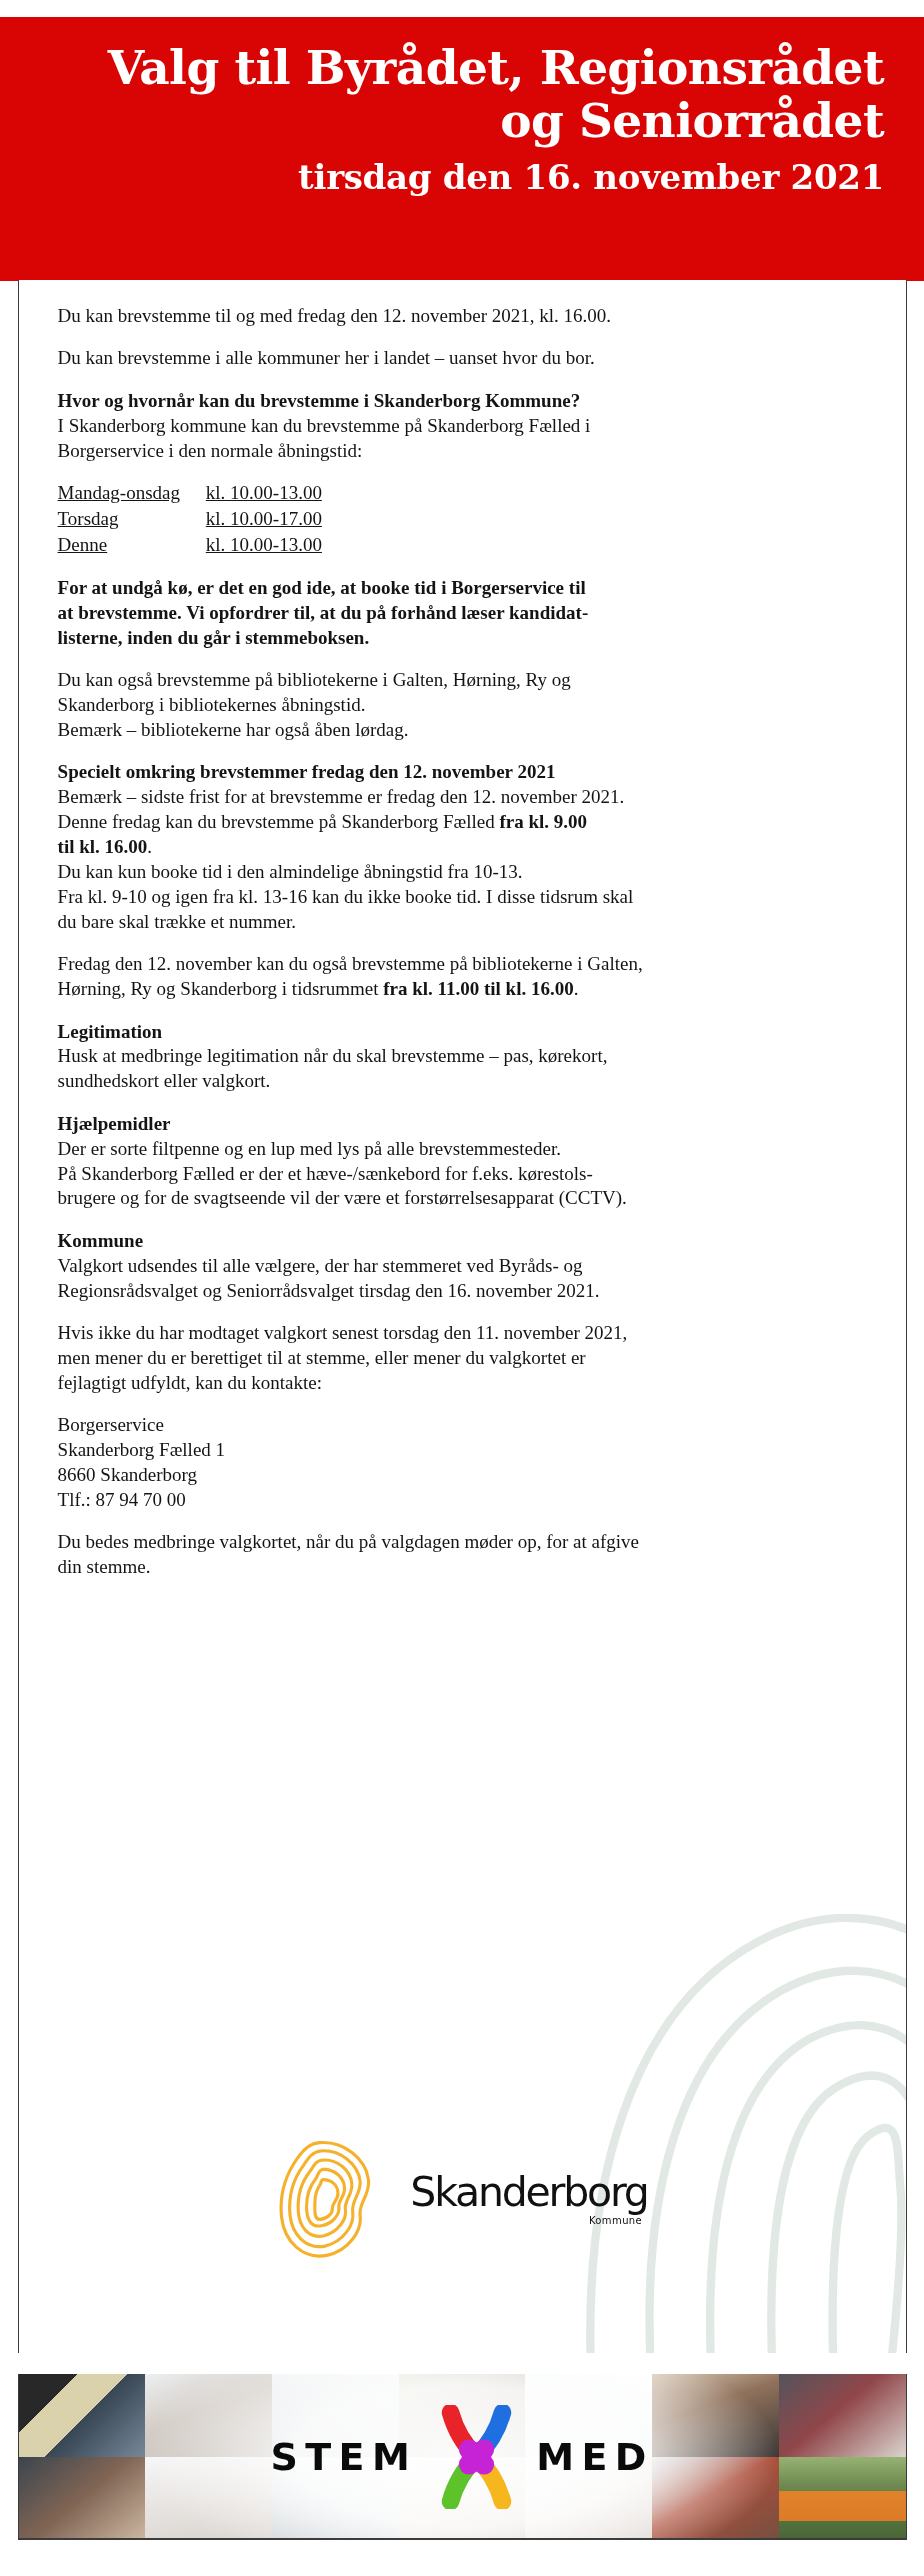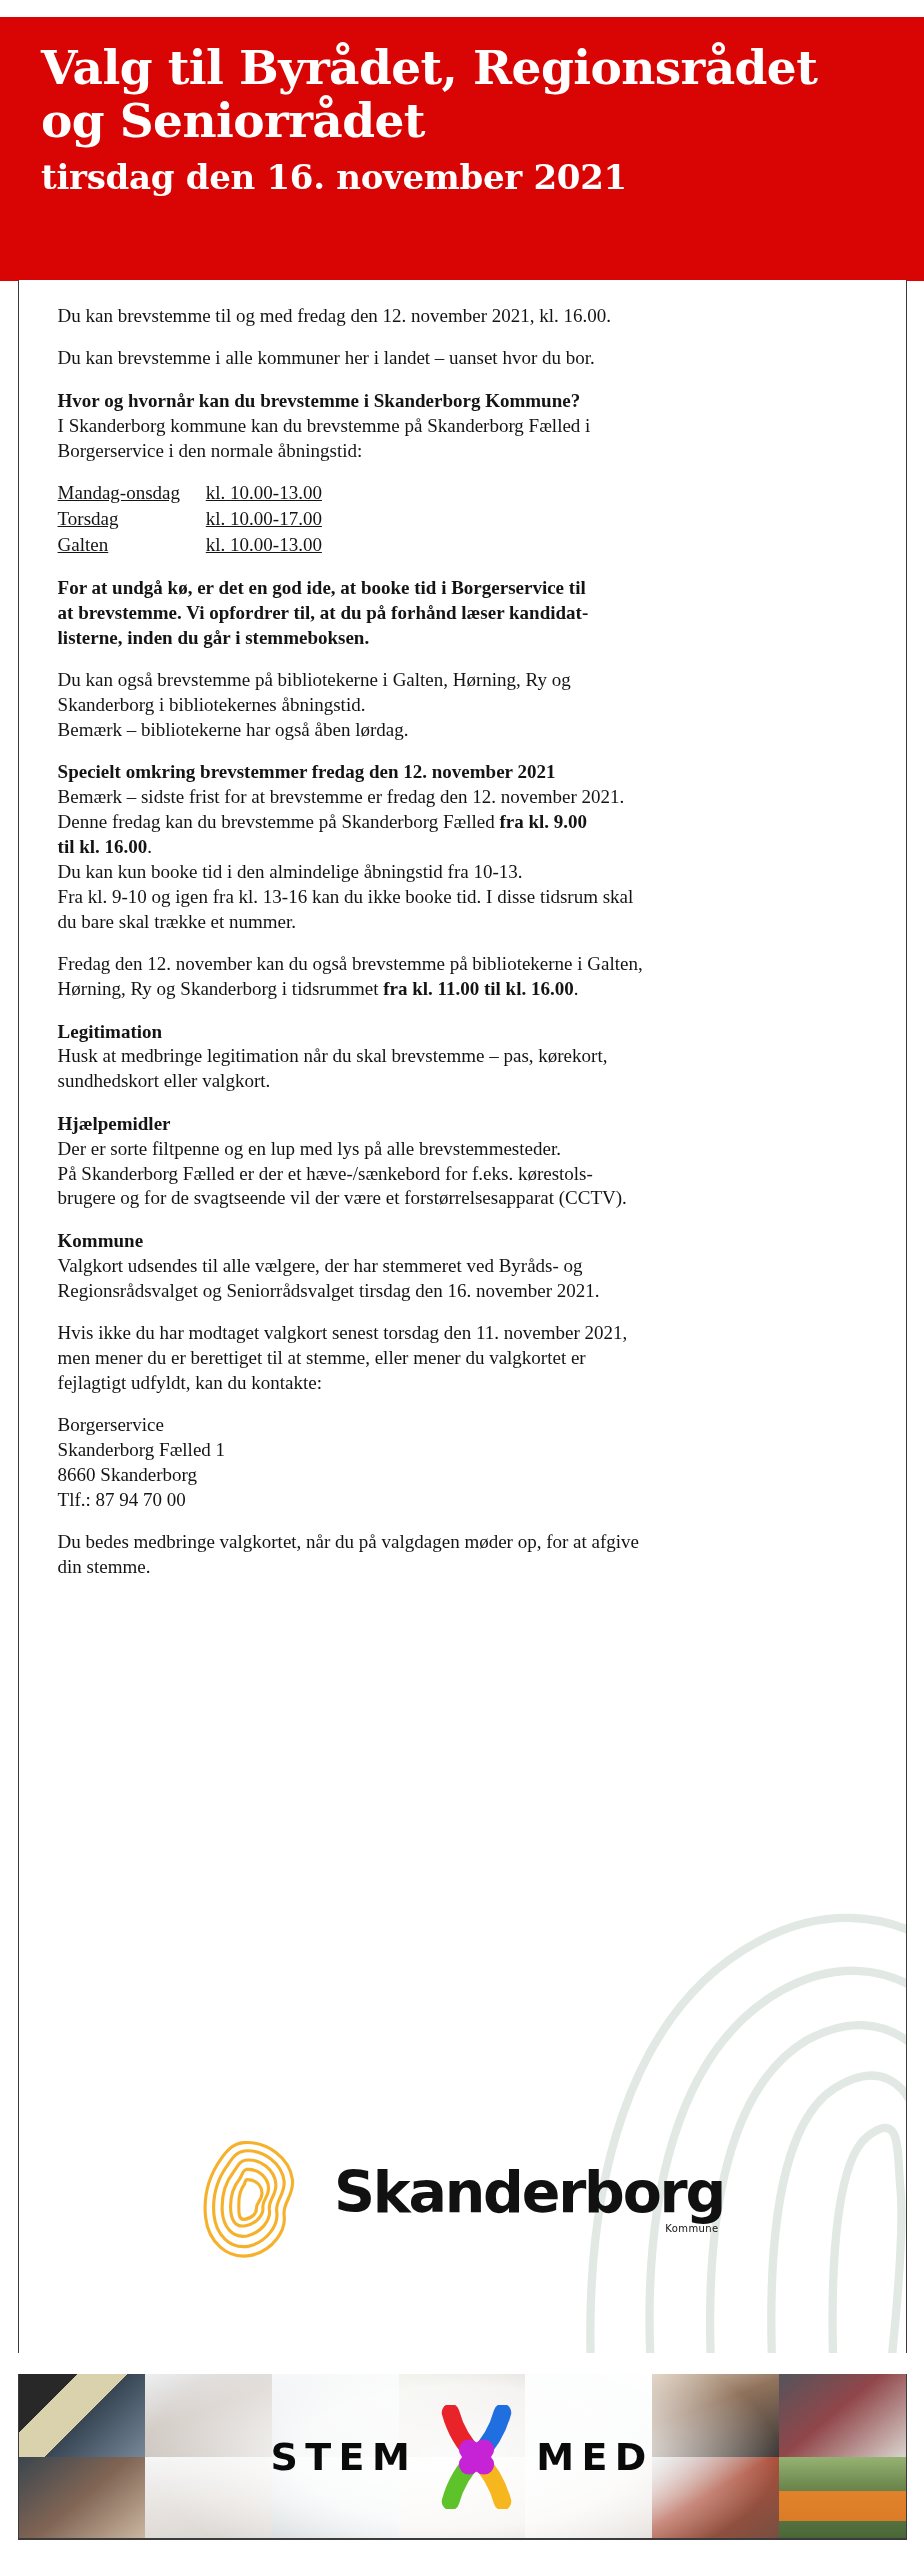--- a/index.html
+++ b/index.html
@@ -25,20 +25,21 @@
 
   
   .header-band {
     position: absolute;
     left: 0;
     top: 16.6px;
     width: 925px;
     height: 264px;
     background: #d90505;
     overflow: hidden;
+    text-align: right;
   }
   .header-inner {
     padding: 24px 41px 0 41px;
   }
   .header-title {
     color: #ffffff;
     font-family: "DejaVu Serif", "Liberation Serif", serif;
     font-weight: bold;
     font-size: 47px;
     line-height: 1.13;
@@ -132,22 +133,22 @@
     align-items: center;
     justify-content: center;
     gap: 24px;
     z-index: 3;
   }
   .logo-mark { width: 109px; height: 122px; flex: 0 0 auto; }
   .logo-mark svg { display: block; width: 100%; height: 100%; }
   .logo-words { position: relative; }
   .logo-name {
     font-family: "DejaVu Sans", "Liberation Sans", sans-serif;
-    font-weight: bold;
-    font-size: 57px;
+    font-weight: normal;
+    font-size: 41px;
     letter-spacing: -2.2px;
     color: #111111;
     line-height: 1;
   }
   .logo-sub {
     font-family: "DejaVu Sans", "Liberation Sans", sans-serif;
     font-size: 10px;
     letter-spacing: 0.4px;
     color: #111111;
     text-align: right;
@@ -255,21 +256,21 @@
         <tbody>
             <tr>
           <td class="day">Mandag-onsdag</td>
           <td class="time">kl. 10.00-13.00</td>
         </tr>
         <tr>
           <td class="day">Torsdag</td>
           <td class="time">kl. 10.00-17.00</td>
         </tr>
         <tr>
-          <td class="day">Galten</td>
+          <td class="day">Denne</td>
           <td class="time">kl. 10.00-13.00</td>
         </tr>
       </tbody>
         </table>
 
       <p class="bold-block">For at undgå kø, er det en god ide, at booke tid i Borgerservice til
 at brevstemme. Vi opfordrer til, at du på forhånd læser kandidat-
 listerne, inden du går i stemmeboksen.</p>
 
       <p class="para">Du kan også brevstemme på bibliotekerne i Galten, Hørning, Ry og

